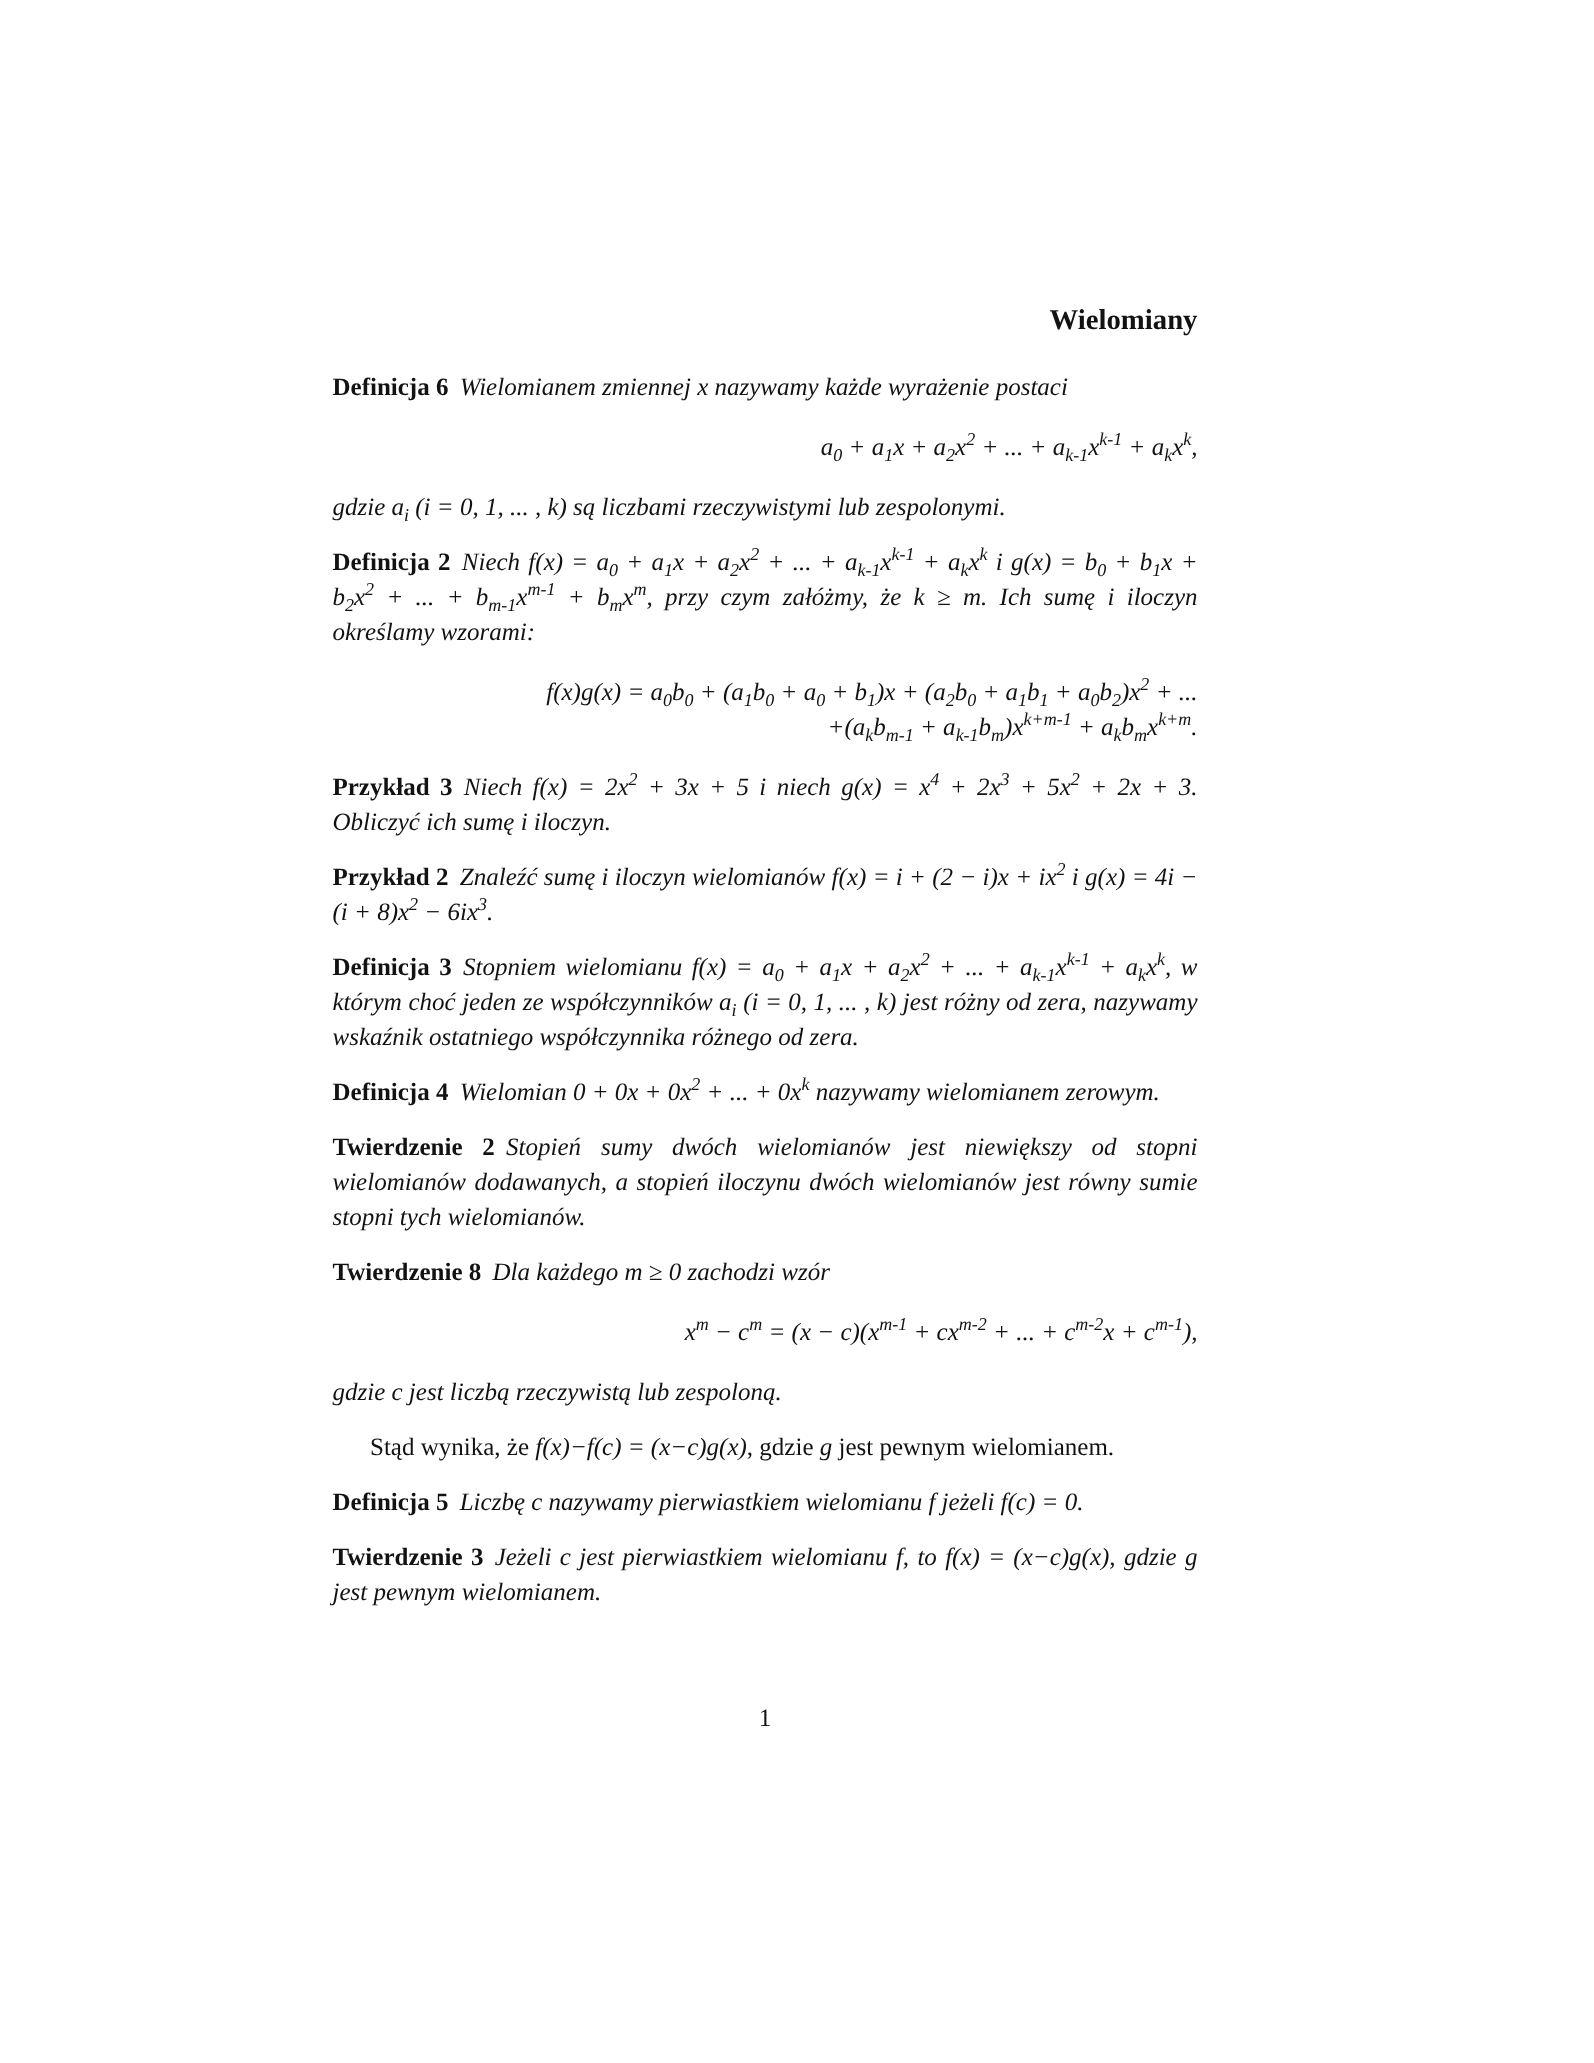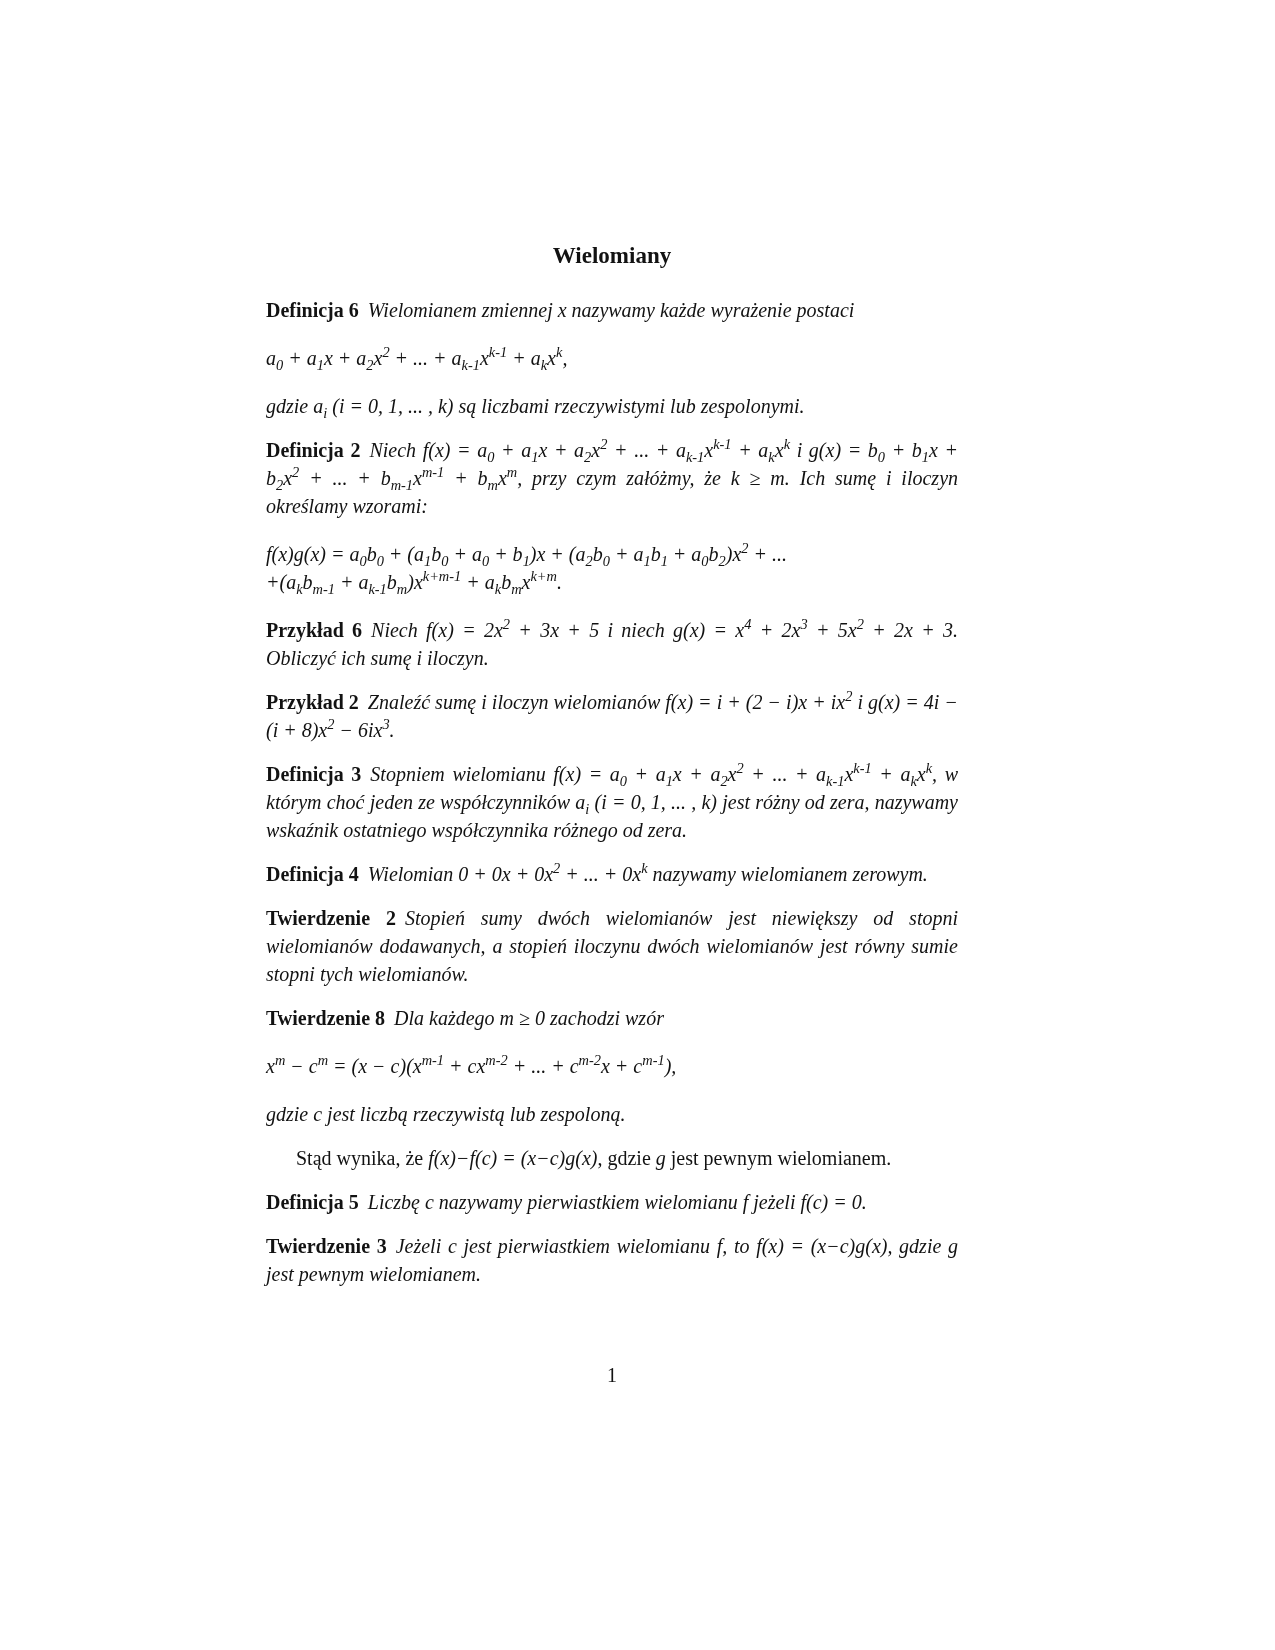--- a/index.html
+++ b/index.html
@@ -22,38 +22,38 @@
     width: 692px;
     font-family: "Liberation Serif", "DejaVu Serif", serif;
     font-size: 20px;
     line-height: 28px;
     color: #121212;
   }
   .doc-title {
     font-size: 23px;
     font-weight: bold;
     font-style: normal;
-    text-align: center;
+    text-align: right;
     margin: 0 0 26px 0;
   }
   .para {
     margin: 16px 0;
     text-align: justify;
   }
   .para.italic { font-style: italic; }
   .para.roman  { font-style: normal; }
   .para.indent { text-indent: 30px; }
   .label {
     font-style: normal;
     font-weight: bold;
     padding-right: 9px;
   }
   .equation {
     margin: 20px 0;
-    text-align: left;
+    text-align: right;
     font-style: italic;
   }
   .eq-line { white-space: nowrap; }
   sup, sub {
     font-size: 72%;
     line-height: 0;
   }
   .page-number {
     position: absolute;
     top: 1364px;
@@ -75,21 +75,21 @@
         <div class="para italic"><b class="label">Definicja 6</b><span>Wielomianem zmiennej x nazywamy każde wyrażenie postaci</span></div>
         <div class="equation">
           <div class="eq-line">a<sub>0</sub> + a<sub>1</sub>x + a<sub>2</sub>x<sup>2</sup> + ... + a<sub>k-1</sub>x<sup>k-1</sup> + a<sub>k</sub>x<sup>k</sup>,</div>
         </div>
         <div class="para italic"><span>gdzie a<sub>i</sub> (i = 0, 1, ... , k) są liczbami rzeczywistymi lub zespolonymi.</span></div>
         <div class="para italic"><b class="label">Definicja 2</b><span>Niech f(x) = a<sub>0</sub> + a<sub>1</sub>x + a<sub>2</sub>x<sup>2</sup> + ... + a<sub>k-1</sub>x<sup>k-1</sup> + a<sub>k</sub>x<sup>k</sup> i g(x) = b<sub>0</sub> + b<sub>1</sub>x + b<sub>2</sub>x<sup>2</sup> + ... + b<sub>m-1</sub>x<sup>m-1</sup> + b<sub>m</sub>x<sup>m</sup>, przy czym załóżmy, że k ≥ m. Ich sumę i iloczyn określamy wzorami:</span></div>
         <div class="equation">
           <div class="eq-line">f(x)g(x) = a<sub>0</sub>b<sub>0</sub> + (a<sub>1</sub>b<sub>0</sub> + a<sub>0</sub> + b<sub>1</sub>)x + (a<sub>2</sub>b<sub>0</sub> + a<sub>1</sub>b<sub>1</sub> + a<sub>0</sub>b<sub>2</sub>)x<sup>2</sup> + ...</div>
           <div class="eq-line">+(a<sub>k</sub>b<sub>m-1</sub> + a<sub>k-1</sub>b<sub>m</sub>)x<sup>k+m-1</sup> + a<sub>k</sub>b<sub>m</sub>x<sup>k+m</sup>.</div>
         </div>
-        <div class="para italic"><b class="label">Przykład 6</b><span>Niech f(x) = 2x<sup>2</sup> + 3x + 5 i niech g(x) = x<sup>4</sup> + 2x<sup>3</sup> + 5x<sup>2</sup> + 2x + 3. Obliczyć ich sumę i iloczyn.</span></div>
+        <div class="para italic"><b class="label">Przykład 3</b><span>Niech f(x) = 2x<sup>2</sup> + 3x + 5 i niech g(x) = x<sup>4</sup> + 2x<sup>3</sup> + 5x<sup>2</sup> + 2x + 3. Obliczyć ich sumę i iloczyn.</span></div>
         <div class="para italic"><b class="label">Przykład 2</b><span>Znaleźć sumę i iloczyn wielomianów f(x) = i + (2 − i)x + ix<sup>2</sup> i g(x) = 4i − (i + 8)x<sup>2</sup> − 6ix<sup>3</sup>.</span></div>
         <div class="para italic"><b class="label">Definicja 3</b><span>Stopniem wielomianu f(x) = a<sub>0</sub> + a<sub>1</sub>x + a<sub>2</sub>x<sup>2</sup> + ... + a<sub>k-1</sub>x<sup>k-1</sup> + a<sub>k</sub>x<sup>k</sup>, w którym choć jeden ze współczynników a<sub>i</sub> (i = 0, 1, ... , k) jest różny od zera, nazywamy wskaźnik ostatniego współczynnika różnego od zera.</span></div>
         <div class="para italic"><b class="label">Definicja 4</b><span>Wielomian 0 + 0x + 0x<sup>2</sup> + ... + 0x<sup>k</sup> nazywamy wielomianem zerowym.</span></div>
         <div class="para italic"><b class="label">Twierdzenie 2</b><span>Stopień sumy dwóch wielomianów jest niewiększy od stopni wielomianów dodawanych, a stopień iloczynu dwóch wielomianów jest równy sumie stopni tych wielomianów.</span></div>
         <div class="para italic"><b class="label">Twierdzenie 8</b><span>Dla każdego m ≥ 0 zachodzi wzór</span></div>
         <div class="equation">
           <div class="eq-line">x<sup>m</sup> − c<sup>m</sup> = (x − c)(x<sup>m-1</sup> + cx<sup>m-2</sup> + ... + c<sup>m-2</sup>x + c<sup>m-1</sup>),</div>
         </div>
         <div class="para italic"><span>gdzie c jest liczbą rzeczywistą lub zespoloną.</span></div>
         <div class="para roman indent"><span>Stąd wynika, że <i>f(x)−f(c) = (x−c)g(x)</i>, gdzie <i>g</i> jest pewnym wielomianem.</span></div>

